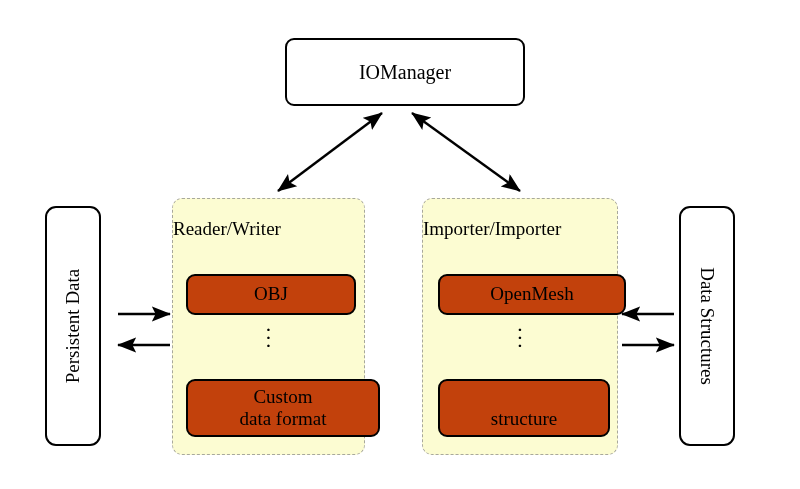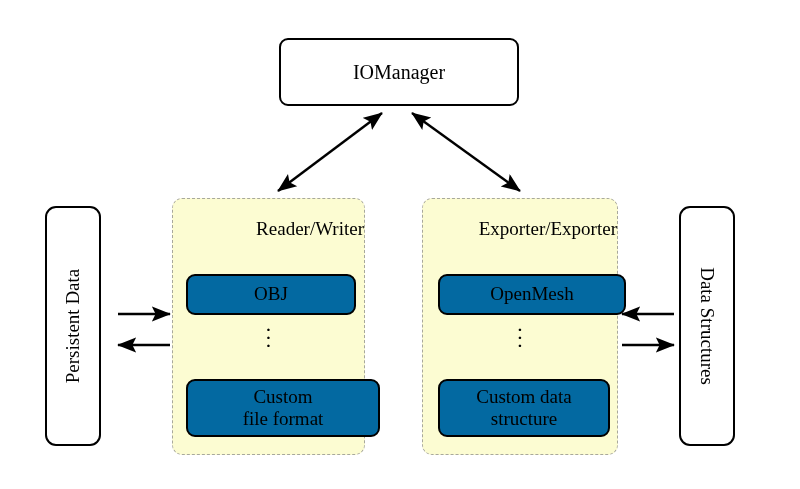--- a/index.html
+++ b/index.html
@@ -23,21 +23,21 @@
     border: 2.5px solid #000000;
     border-radius: 9px;
     background: #ffffff;
     display: flex;
     align-items: center;
     justify-content: center;
     text-align: center;
     color: #000000;
   }
   #iomanager {
-    left: 279px;
+    left: 285px;
     top: 38px;
     width: 240px;
     height: 68px;
     font-size: 20px;
   }
 
   
   .side-box {
     position: absolute;
     box-sizing: border-box;
@@ -77,34 +77,33 @@
     background: #fcfcd2;
   }
   #panel-reader  { left: 172px; top: 198px; width: 193px; height: 257px; }
   #panel-importer{ left: 422px; top: 198px; width: 196px; height: 257px; }
 
   .group-title {
     position: absolute;
     left: 0;
     right: 0;
     top: 19px;
-    text-align: right;
+    text-align: left;
     font-size: 19px;
     color: #000000;
     white-space: nowrap;
-    padding-left: 38px;
   }
 
   
   .inner-box {
     position: absolute;
     box-sizing: border-box;
     border: 2.5px solid #000000;
     border-radius: 9px;
-    background: #0369a1;
+    background: #c2410c;
     display: flex;
     align-items: center;
     justify-content: center;
     text-align: center;
     line-height: 1.18;
     font-size: 19px;
     color: #000000;
   }
   #box-obj        { left: 13px; top: 75px;  width: 170px; height: 41px; }
   #box-custom-file{ left: 13px; top: 180px; width: 194px; height: 58px; }
@@ -161,41 +160,41 @@
 
     <div class="vdots">
       <span>·</span>
       <span>·</span>
       <span>·</span>
     </div>
 
     <div class="inner-box" id="box-custom-file">
       <span>
         <span>Custom</span><br>
-        <span>file format</span>
+        <span>data format</span>
       </span>
     </div>
   </div>
 
   <div class="group-panel" id="panel-importer">
-    <div class="group-title">Exporter/Exporter</div>
+    <div class="group-title">Importer/Importer</div>
 
     <div class="inner-box" id="box-openmesh">
       <span>OpenMesh</span>
     </div>
 
     <div class="vdots">
       <span>·</span>
       <span>·</span>
       <span>·</span>
     </div>
 
     <div class="inner-box" id="box-custom-ds">
       <span>
-        <span>Custom data</span><br>
+        <br>
         <span>structure</span>
       </span>
     </div>
   </div>
 
   <svg id="arrows" viewBox="0 0 800 489">
     <defs>
       <marker id="ah" markerWidth="9" markerHeight="9" refX="7.6" refY="3.2" orient="auto" markerUnits="strokeWidth">
         <path d="M0,0 L8,3.2 L0,6.4 L1.6,3.2 z" fill="#000000"></path>
       </marker>

